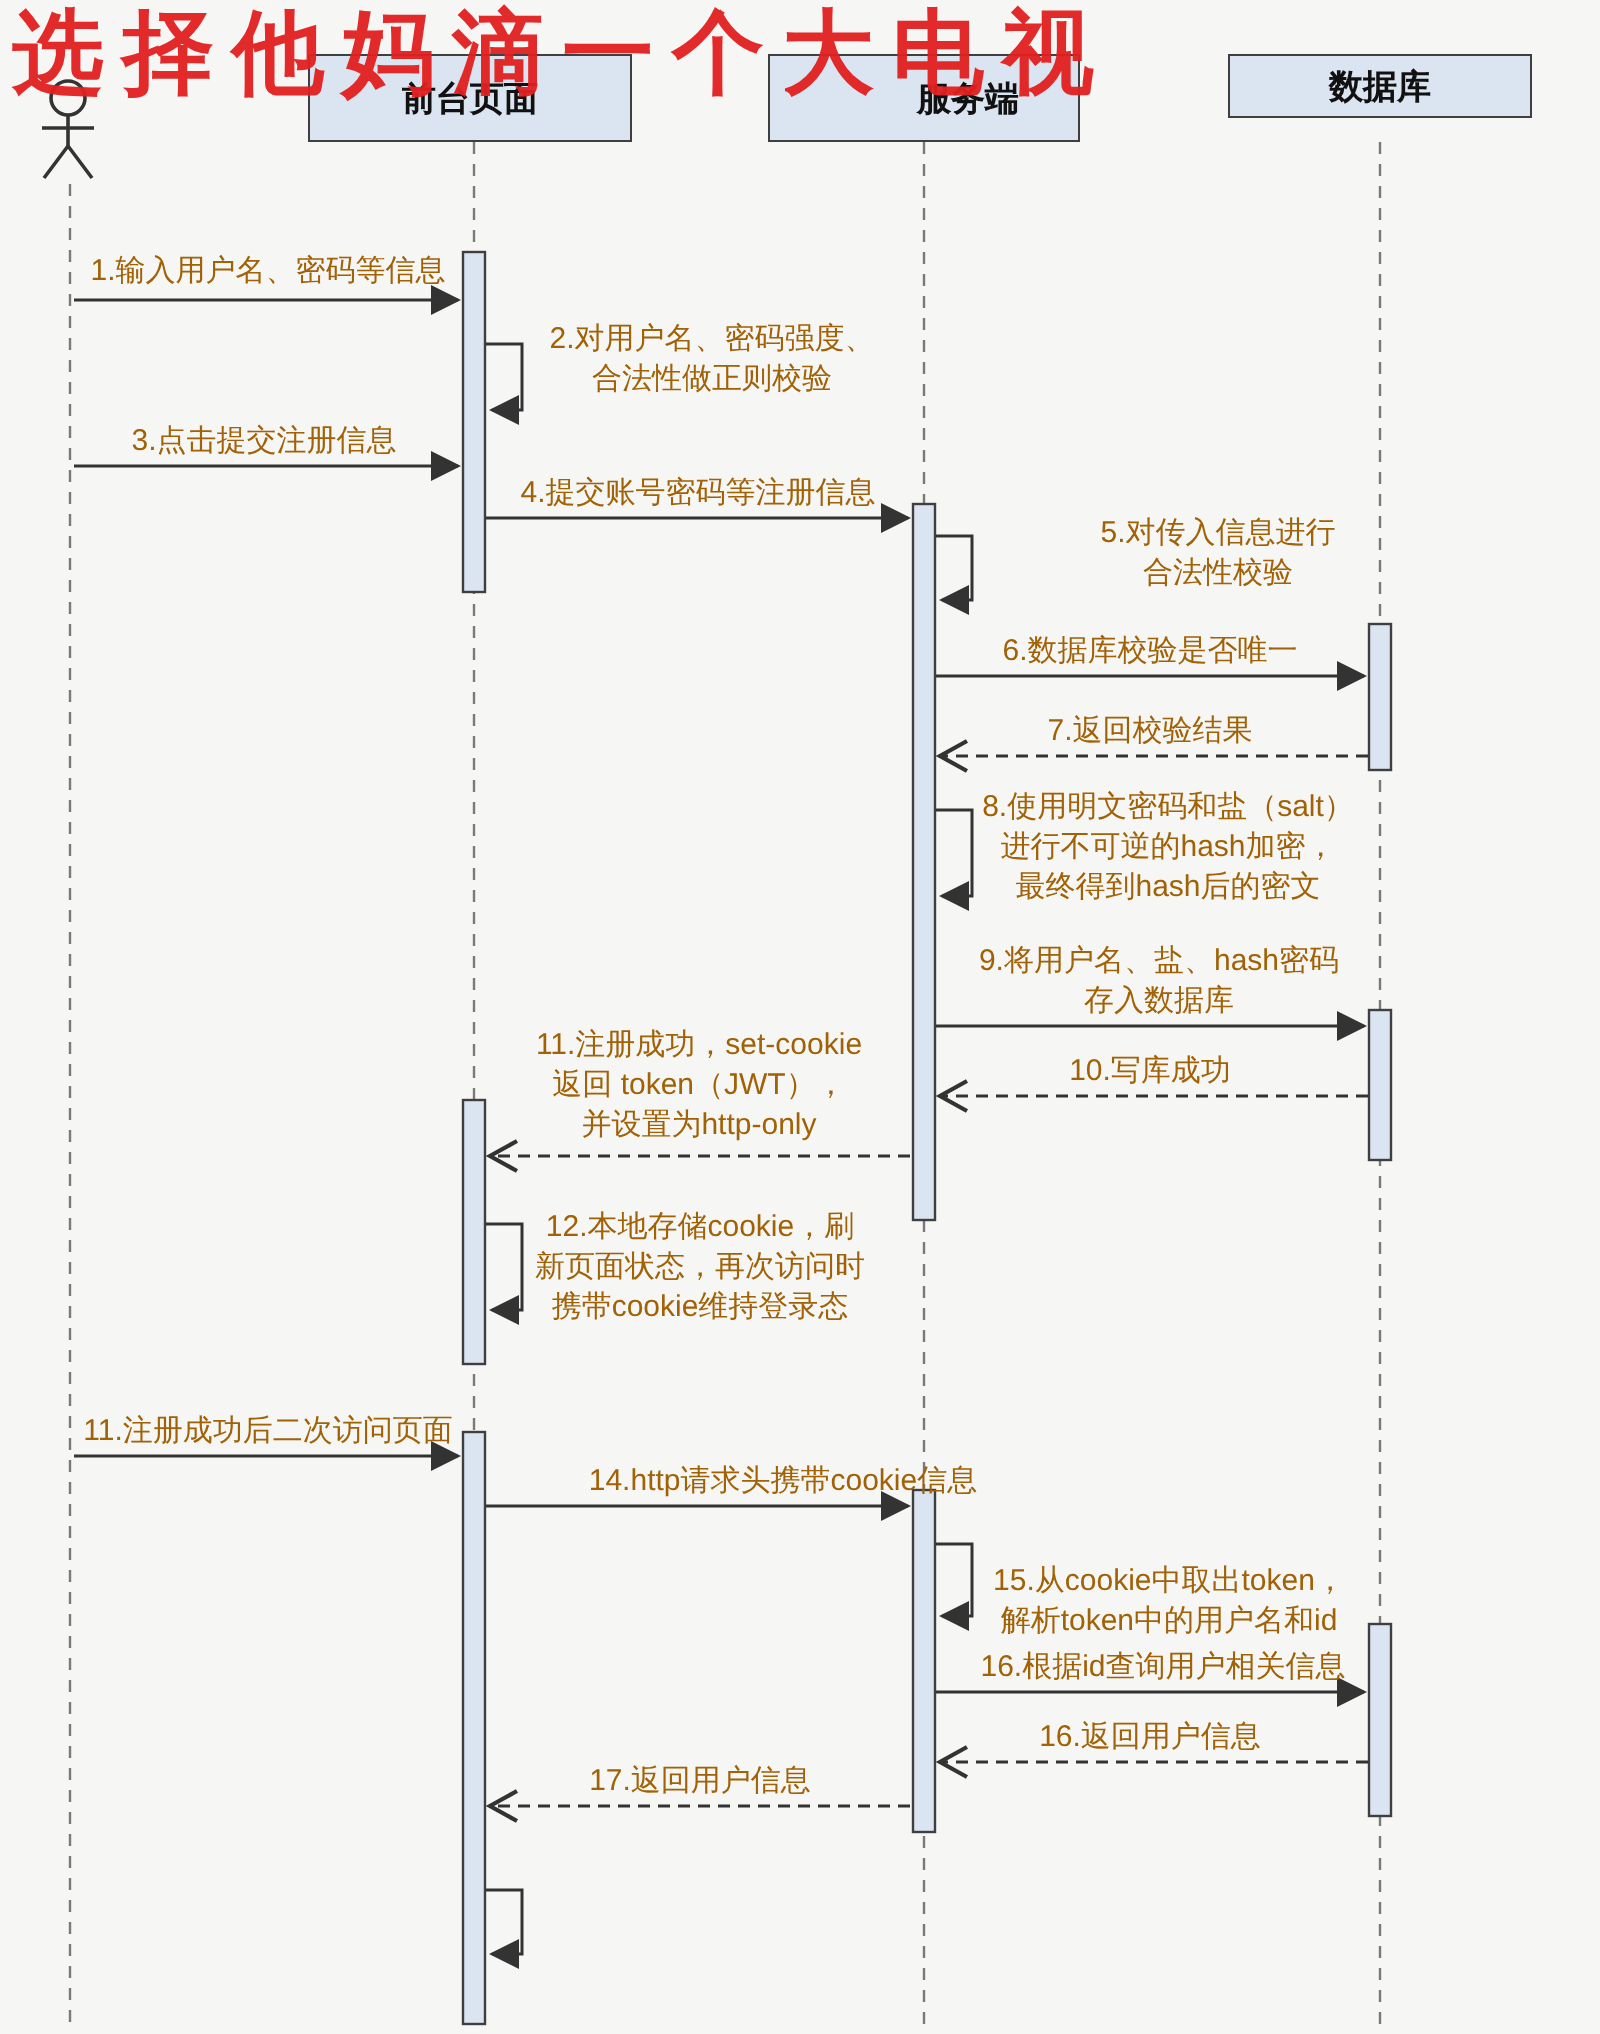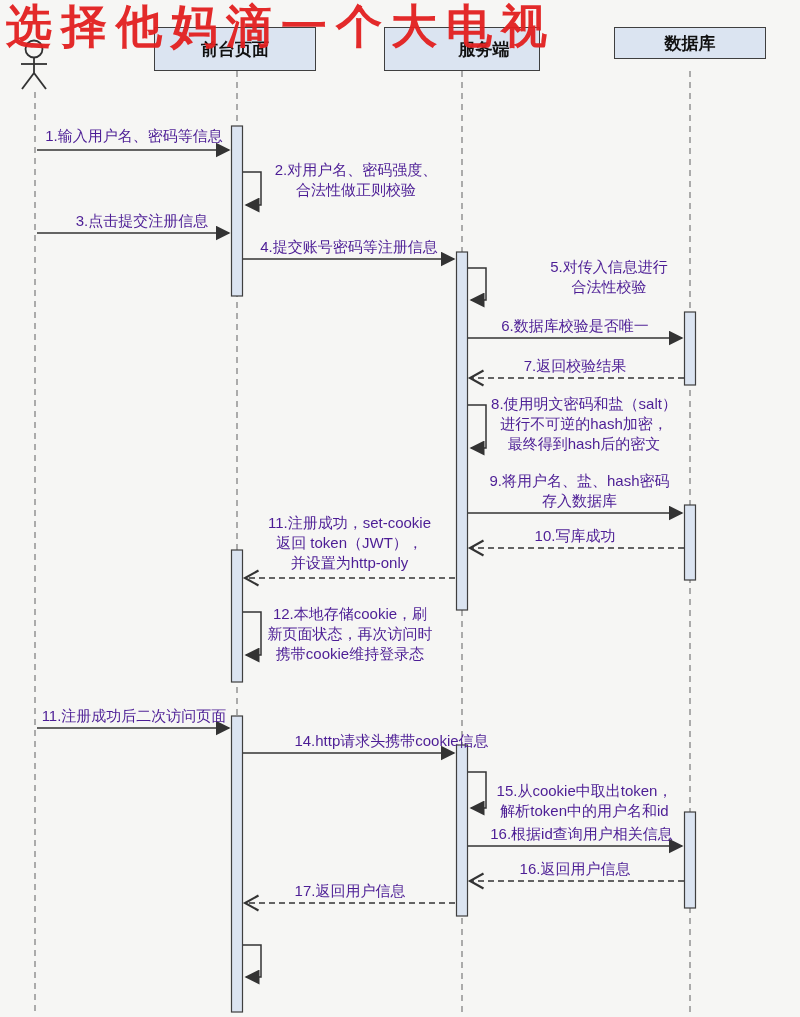--- a/index.html
+++ b/index.html
@@ -14,21 +14,21 @@
   svg.canvas{position:absolute;left:0;top:0;z-index:1;}
   .actor-box{
     position:absolute;z-index:2;
     background:#dbe4f1;border:1.6px solid #3f3f3f;
     display:flex;align-items:center;justify-content:center;
     font-size:17px;font-weight:600;color:#111;
     box-sizing:border-box;
   }
   .msg-label{
     position:absolute;z-index:3;
-    font-size:15px;line-height:20px;color:#4c1d95;
+    font-size:15px;line-height:20px;color:#a16207;
     white-space:pre-line;text-align:center;
   }
   .watermark{
     position:absolute;left:6px;top:-4px;z-index:9;
     font-family:"DejaVu Serif","Liberation Serif",serif;
     font-weight:700;font-size:46px;letter-spacing:9px;
     color:#e32020;opacity:.95;white-space:nowrap;
   }
 </style>
 </head>
@@ -95,21 +95,21 @@
     </g>
   </svg>
 
   <div class="actor-box" style="left:154px;top:27px;width:162px;height:44px;">前台页面</div>
   <div class="actor-box" style="left:384px;top:27px;width:156px;height:44px;padding-left:44px;">服务端</div>
   <div class="actor-box" style="left:614px;top:27px;width:152px;height:32px;">数据库</div>
 
   <div class="msg-label" style="left:36px;top:126px;width:196px;">1.输入用户名、密码等信息</div>
   <div class="msg-label" style="left:258px;top:160px;width:196px;">2.对用户名、密码强度、
 合法性做正则校验</div>
-  <div class="msg-label" style="left:44px;top:211px;width:196px;">3.点击提交注册信息</div>
+  <div class="msg-label" style="left:34px;top:211px;width:196px;">3.点击提交注册信息</div>
   <div class="msg-label" style="left:244px;top:237px;width:210px;">4.提交账号密码等注册信息</div>
   <div class="msg-label" style="left:486px;top:257px;width:150px;padding-left:48px;">5.对传入信息进行
 合法性校验</div>
   <div class="msg-label" style="left:480px;top:316px;width:190px;">6.数据库校验是否唯一</div>
   <div class="msg-label" style="left:480px;top:356px;width:190px;">7.返回校验结果</div>
   <div class="msg-label" style="left:474px;top:394px;width:220px;">8.使用明文密码和盐（salt）
 进行不可逆的hash加密，
 最终得到hash后的密文</div>
   <div class="msg-label" style="left:477px;top:471px;width:205px;">9.将用户名、盐、hash密码
 存入数据库</div>

